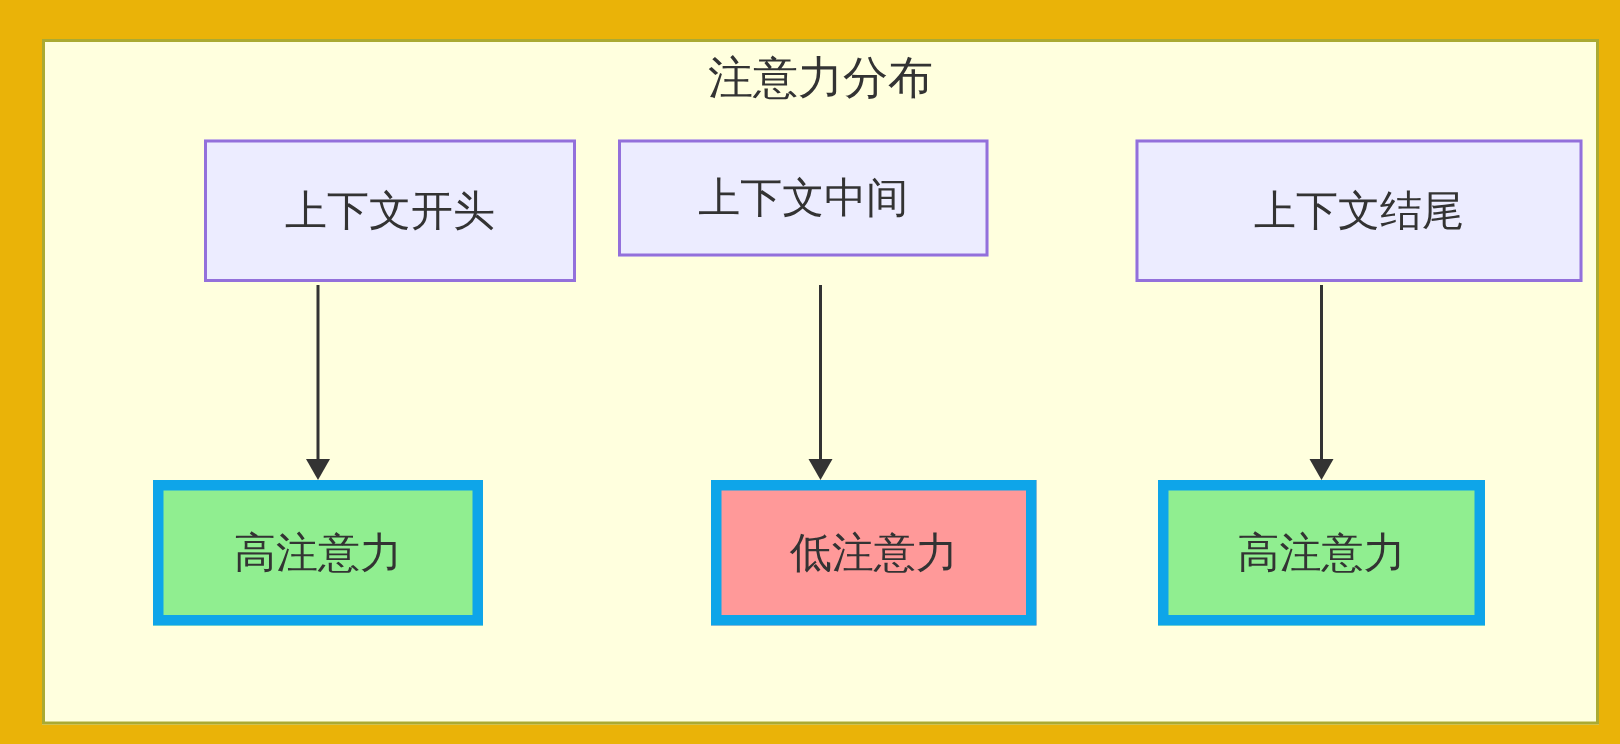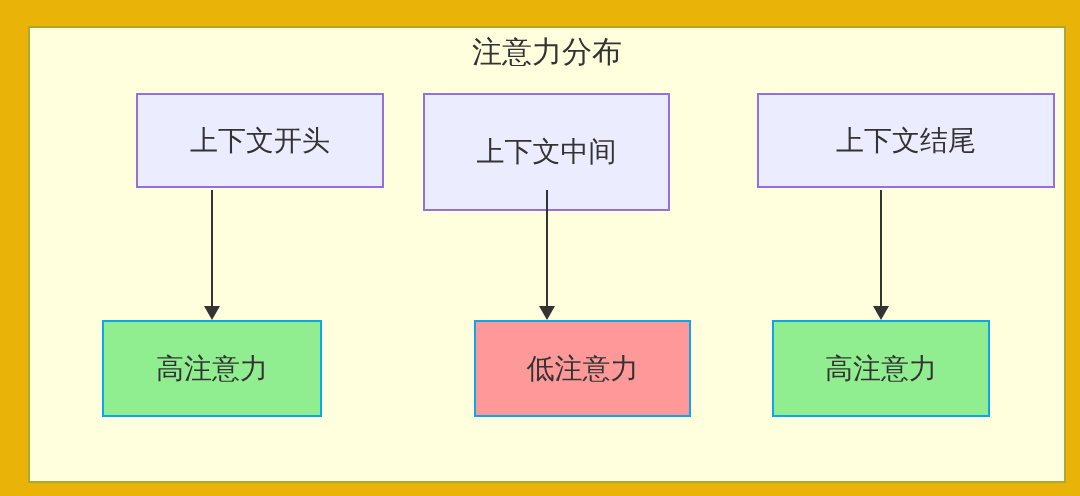--- a/index.html
+++ b/index.html
@@ -36,27 +36,27 @@
     font-size: 28px;
     box-sizing: border-box;
     text-align: center;
     white-space: nowrap;
   }
   .ctx {
     background: #ececff;
     border: 2px solid #9370db;
   }
   .att {
-    border: 2px solid #0ea5e9;
+    border: 7px solid #0ea5e9;
   }
   .att-high { background: #90ee90; }
   .att-low  { background: #ff9999; margin-left: 36px; }
 
   #src1 { left:  88px; top: 93px; width: 248px; height: 95px; margin-left: 48px; }
-  #src2 { left: 423px; top: 93px; width: 247px; height: 118px; }
+  #src2 { left: 412px; top: 93px; width: 247px; height: 78px; }
   #src3 { left: 757px; top: 93px; width: 298px; height: 95px; }
 
   #tgt1 { left: 102px; top: 320px; width: 220px; height: 97px; }
   #tgt2 { left: 438px; top: 320px; width: 217px; height: 97px; }
   #tgt3 { left: 772px; top: 320px; width: 218px; height: 97px; }
 
   .arrows {
     position: absolute;
     left: 0; top: 0;
     width: 1080px; height: 496px;

